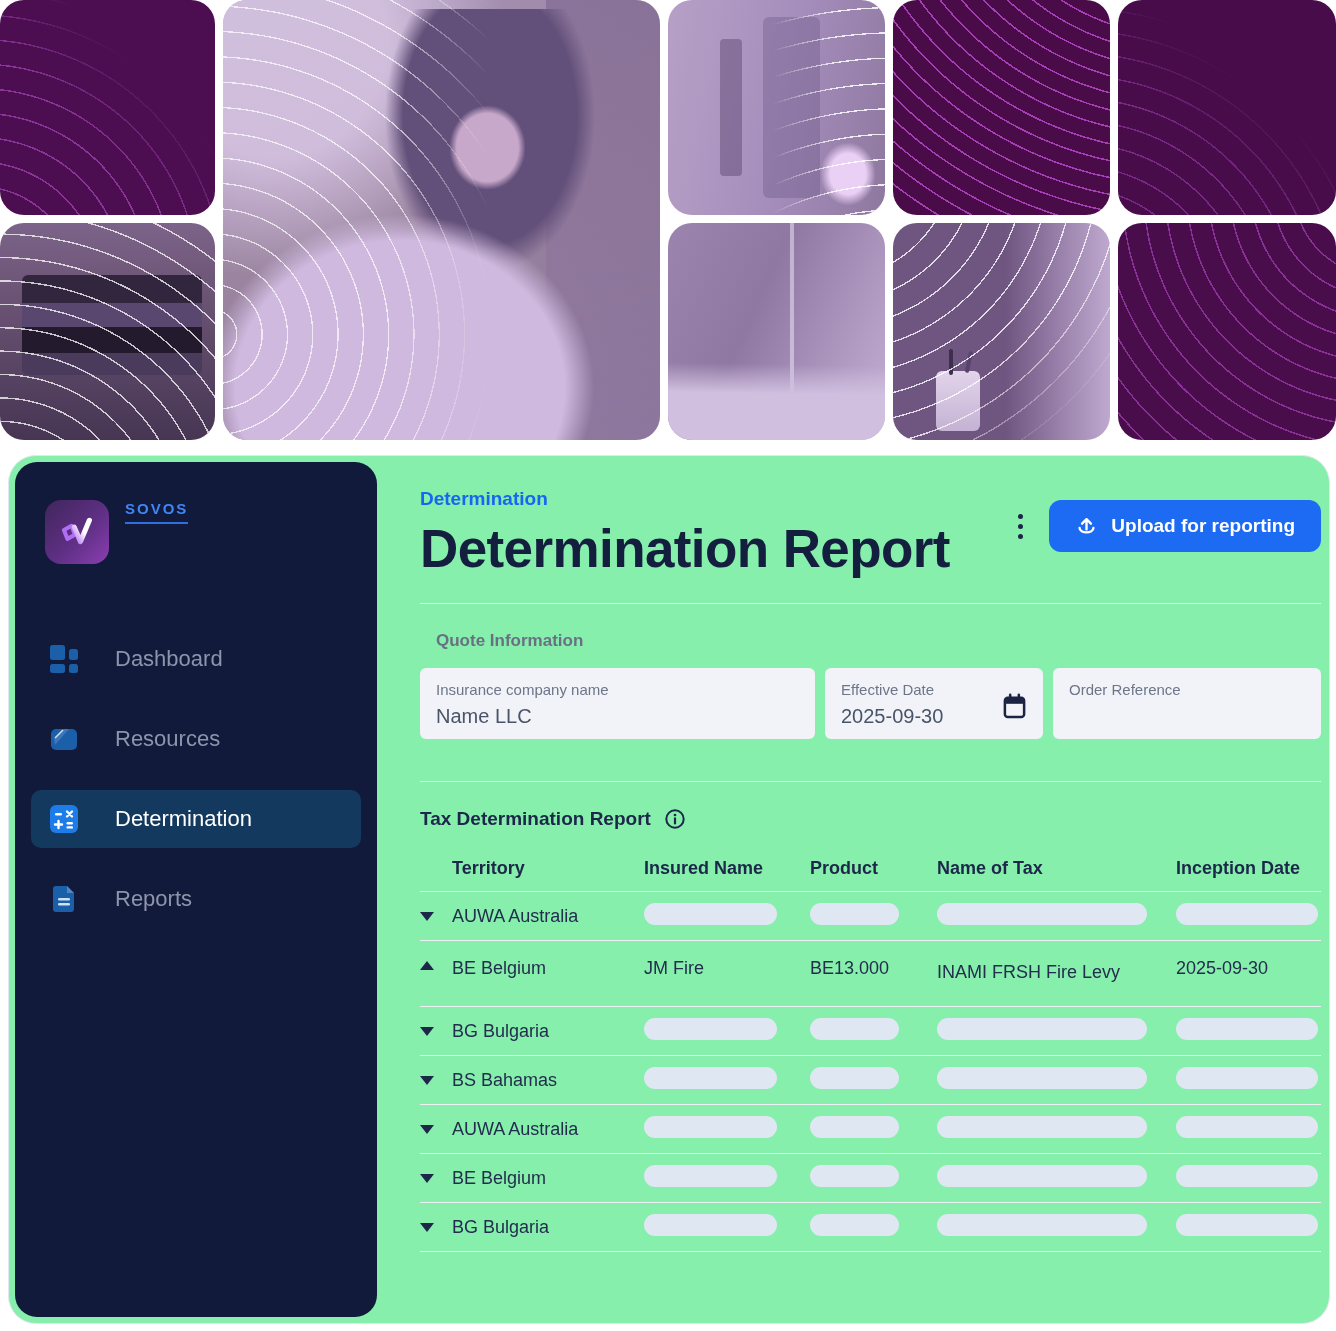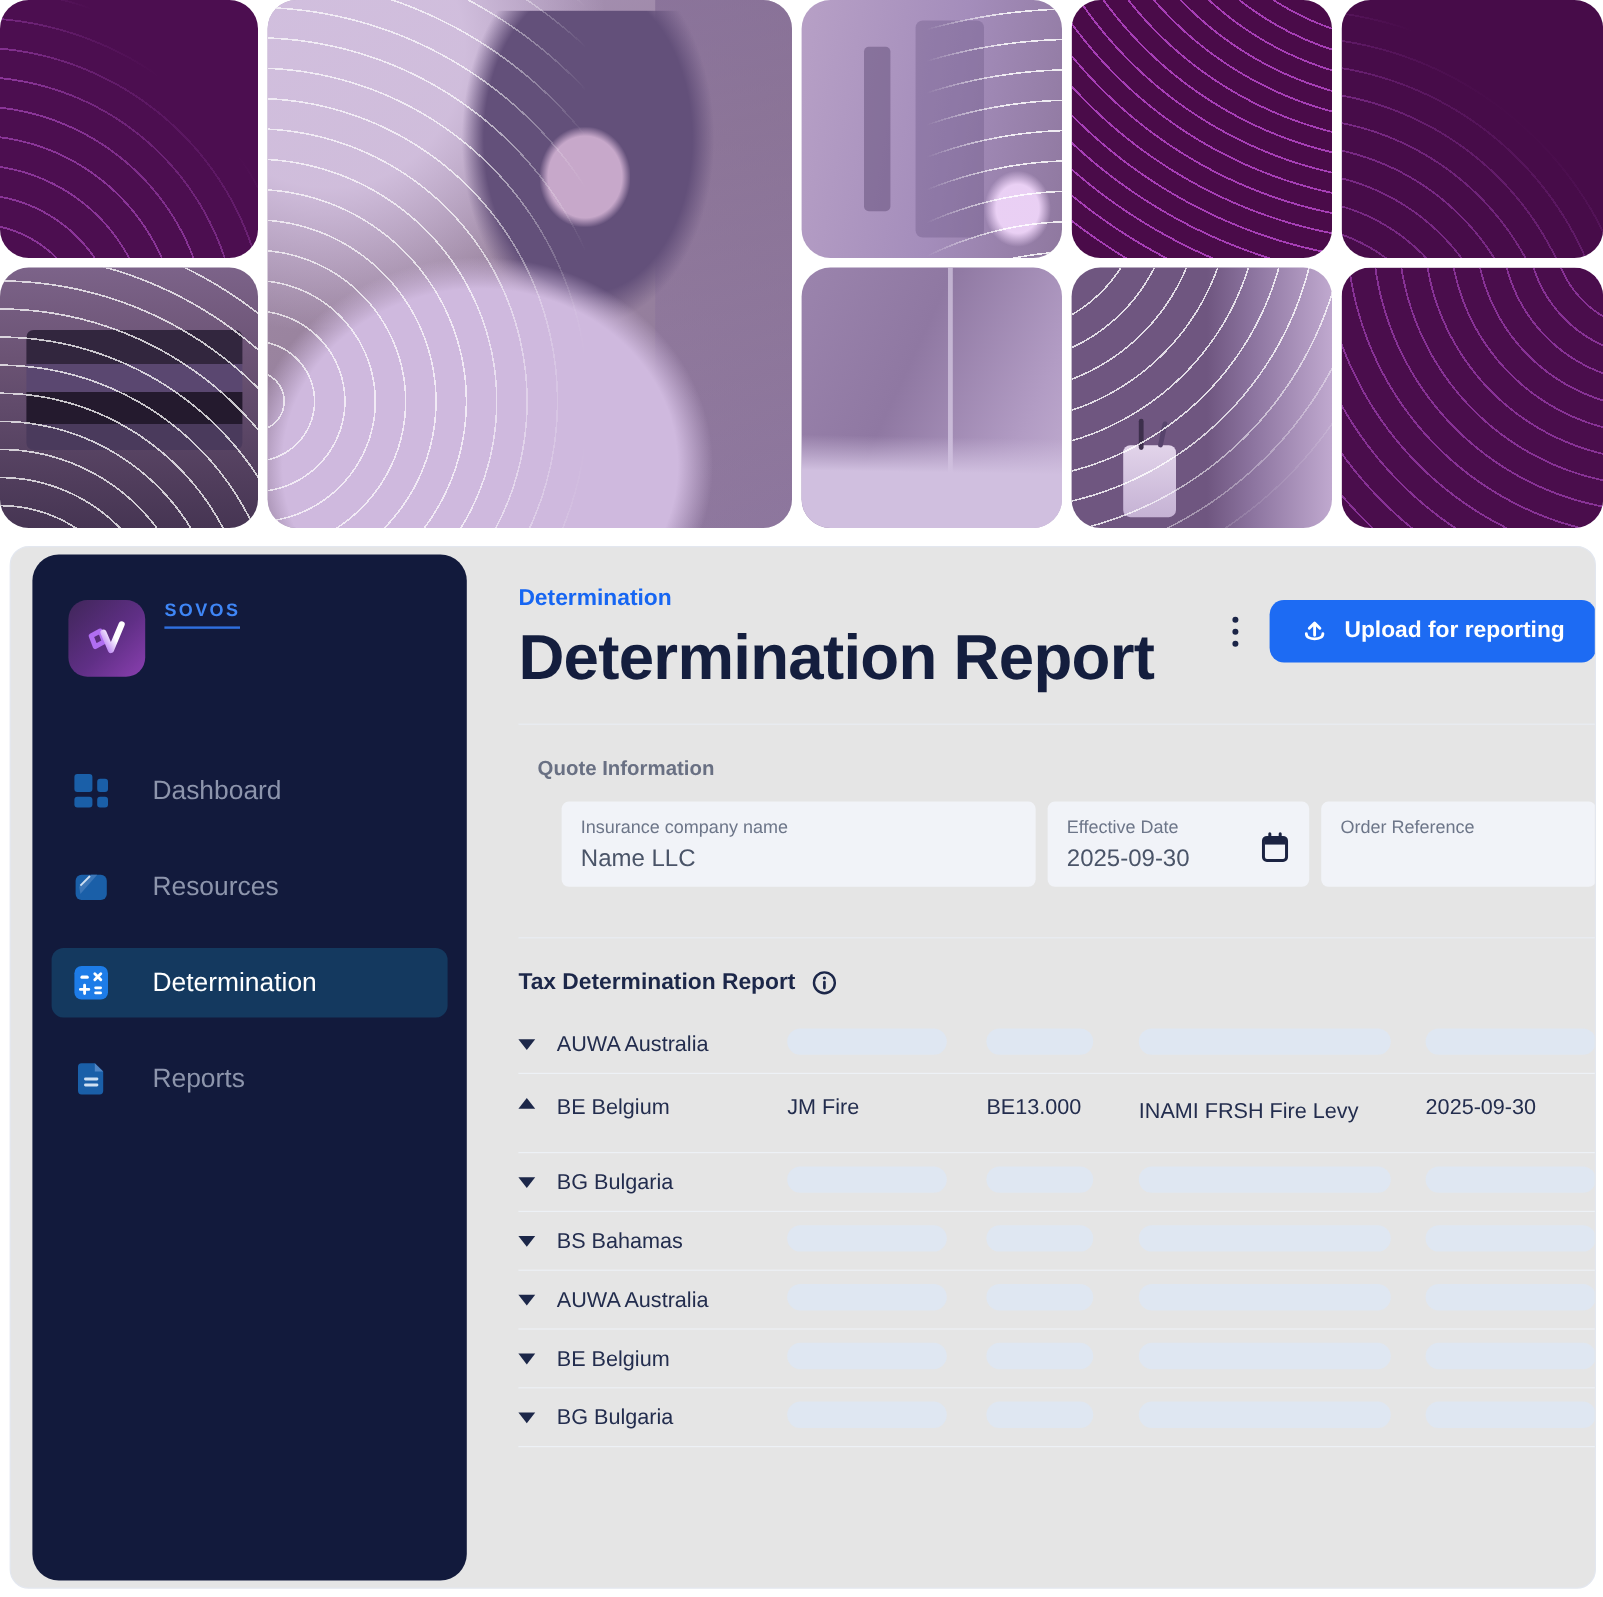--- a/index.html
+++ b/index.html
@@ -95,22 +95,22 @@
   .t24::after {
     content: ""; position: absolute; inset: 0;
     background: repeating-radial-gradient(circle at -28% -30%, rgba(0,0,0,0) 0 23px, rgba(255,255,255,.8) 23px 24.3px);
     -webkit-mask-image: linear-gradient(135deg, #000 55%, transparent 85%);
     mask-image: linear-gradient(135deg, #000 55%, transparent 85%);
   }
 
   
   .card {
     margin: 15px 6px 0 8px; width: 1322px; height: 869px;
-    border: 1px solid #e3e7ef; border-radius: 16px; background: #e5e5e5;
-    display: flex; overflow: hidden; padding-left: 12px;
+    border: 1px solid #e3e7ef; border-radius: 28px; background: #86efac;
+    display: flex; overflow: hidden;
   }
 
   
   .sidebar {
     flex: none; width: 362px; margin: 6px; background: #121a3c;
     border-radius: 22px; padding-top: 38px;
   }
   .brand { display: flex; padding: 0 24px 0 30px; }
   .logo {
     width: 64px; height: 64px; border-radius: 16px; flex: none;
@@ -146,21 +146,21 @@
     font-size: 19px; font-weight: 700; font-family: inherit; cursor: pointer;
   }
 
   .divider { height: 1px; background: #e9edf3; }
   .div-1 { margin-top: 24px; }
   .div-2 { margin-top: 42px; }
 
   .section-title-gray { color: #697083; font-size: 17px; font-weight: 700; margin: 27px 16px 17px; }
   .fields { display: flex; gap: 10px; }
   .field { background: #f1f3f8; border-radius: 6px; padding: 13px 16px; height: 71px; }
-  .f1 { width: 395px; margin-left: 36px; }
+  .f1 { width: 395px; }
   .f2 { width: 218px; display: flex; justify-content: space-between; }
   .f3 { flex: 1; }
   .field-label { color: #6d7689; font-size: 15px; }
   .field-value { color: #4a5468; font-size: 20px; margin-top: 7px; }
   .cal-wrap { padding-top: 12px; }
 
   .section-title-dark {
     color: #1c2749; font-size: 19px; font-weight: 700;
     display: flex; align-items: center; gap: 13px; margin: 26px 0 6px;
   }
@@ -357,20 +357,28 @@
         <svg width="22" height="22" viewBox="0 0 22 22" fill="none">
           <circle cx="11" cy="11" r="8.7" stroke="#1c2749" stroke-width="2"></circle>
           <path d="M11 10.4 V15.4" stroke="#1c2749" stroke-width="2.2" stroke-linecap="round"></path>
           <circle cx="11" cy="7" r="1.35" fill="#1c2749"></circle>
         </svg>
       </button>
     </div>
 
     <div class="table">
 
+      <div class="trow thead">
+        <div class="cell"></div>
+        <div class="cell">Territory</div>
+        <div class="cell">Insured Name</div>
+        <div class="cell">Product</div>
+        <div class="cell">Name of Tax</div>
+        <div class="cell">Inception Date</div>
+      </div>
 
       <div class="trow">
         <div class="cell caret-cell">
             <span class="caret-down"></span>
           </div>
         <div class="cell">AUWA Australia</div>
         <div class="cell"><span class="pill pw1"></span></div>
         <div class="cell"><span class="pill pw2"></span></div>
         <div class="cell"><span class="pill pw3"></span></div>
         <div class="cell"><span class="pill pw4"></span></div>

